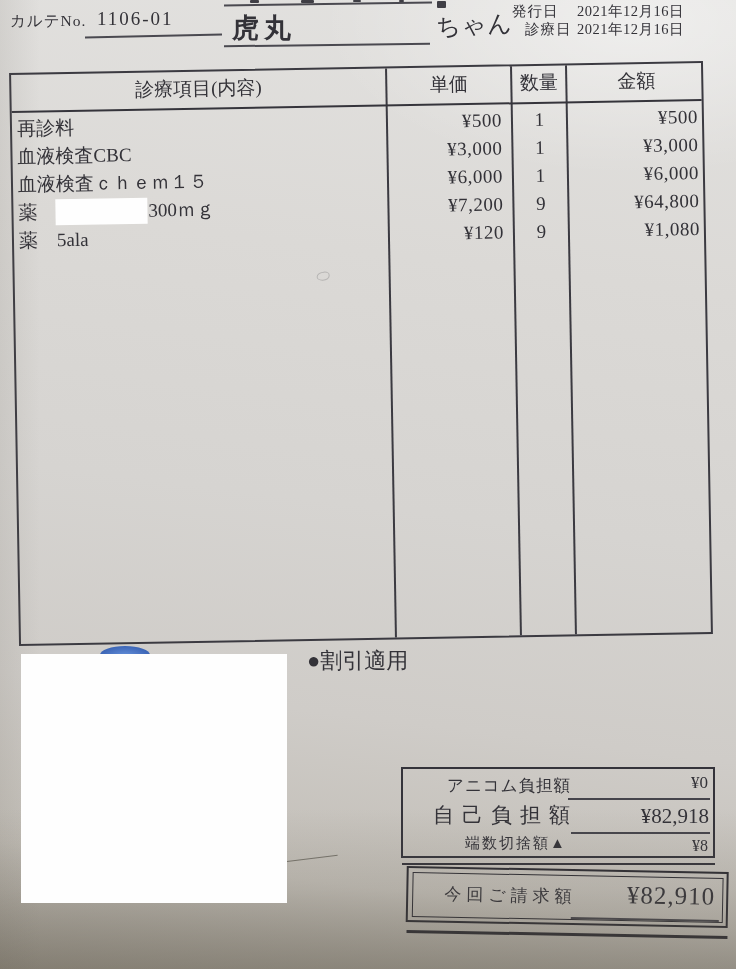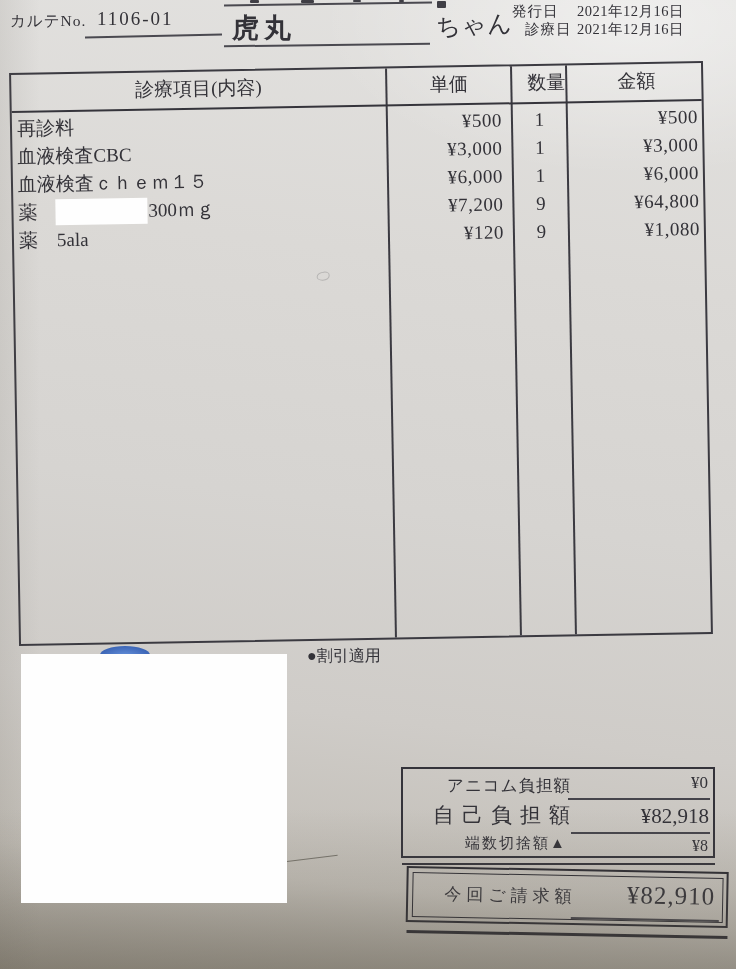--- a/index.html
+++ b/index.html
@@ -86,21 +86,21 @@
   <span class="txt date-value" style="left:577px;top:20px;">2021年12月16日</span>
 
   <div class="table">
     <div class="vline" style="left:374px;"></div>
     <div class="vline" style="left:499px;"></div>
     <div class="vline" style="left:554px;"></div>
     <div class="header-sep"></div>
 
     <div class="th" style="left:0;width:374px;">診療項目(内容)</div>
     <div class="th" style="left:376px;width:123px;">単価</div>
-    <div class="th" style="left:501px;width:53px;text-align:right;">数量</div>
+    <div class="th" style="left:501px;width:53px;">数量</div>
     <div class="th" style="left:556px;width:138px;">金額</div>
 
     <div class="trow" style="top:40px;">
       <span class="c-item">再診料</span>
       <span class="c-unit">¥500</span>
       <span class="c-qty">1</span>
       <span class="c-amt">¥500</span>
     </div>
     <div class="trow" style="top:68px;">
       <span class="c-item">血液検査CBC</span>
@@ -127,21 +127,21 @@
     <div class="trow" style="top:152px;">
       <span class="c-item">薬　5ala</span>
       <span class="c-unit">¥120</span>
       <span class="c-qty">9</span>
       <span class="c-amt">¥1,080</span>
     </div>
 
     <div class="pencil-mark" style="left:302px;top:202px;"></div>
   </div>
 
-  <span class="txt" style="left:307px;top:646px;font-size:16px;">●割引適用</span>
+  <span class="txt" style="left:307px;top:646px;font-size:22px;">●割引適用</span>
 
   <div class="stamp-arc"></div>
   <div class="handwritten"></div>
 
 
   <div class="tbox" style="left:401px;top:767px;width:314px;height:91px;">
     <span class="txt" style="left:44px;top:6px;font-size:16.5px;letter-spacing:1px;">アニコム負担額</span>
     <span class="amt" style="right:5px;top:4px;font-size:17px;">¥0</span>
     <div class="uline" style="left:165px;right:3px;top:29px;"></div>
 

